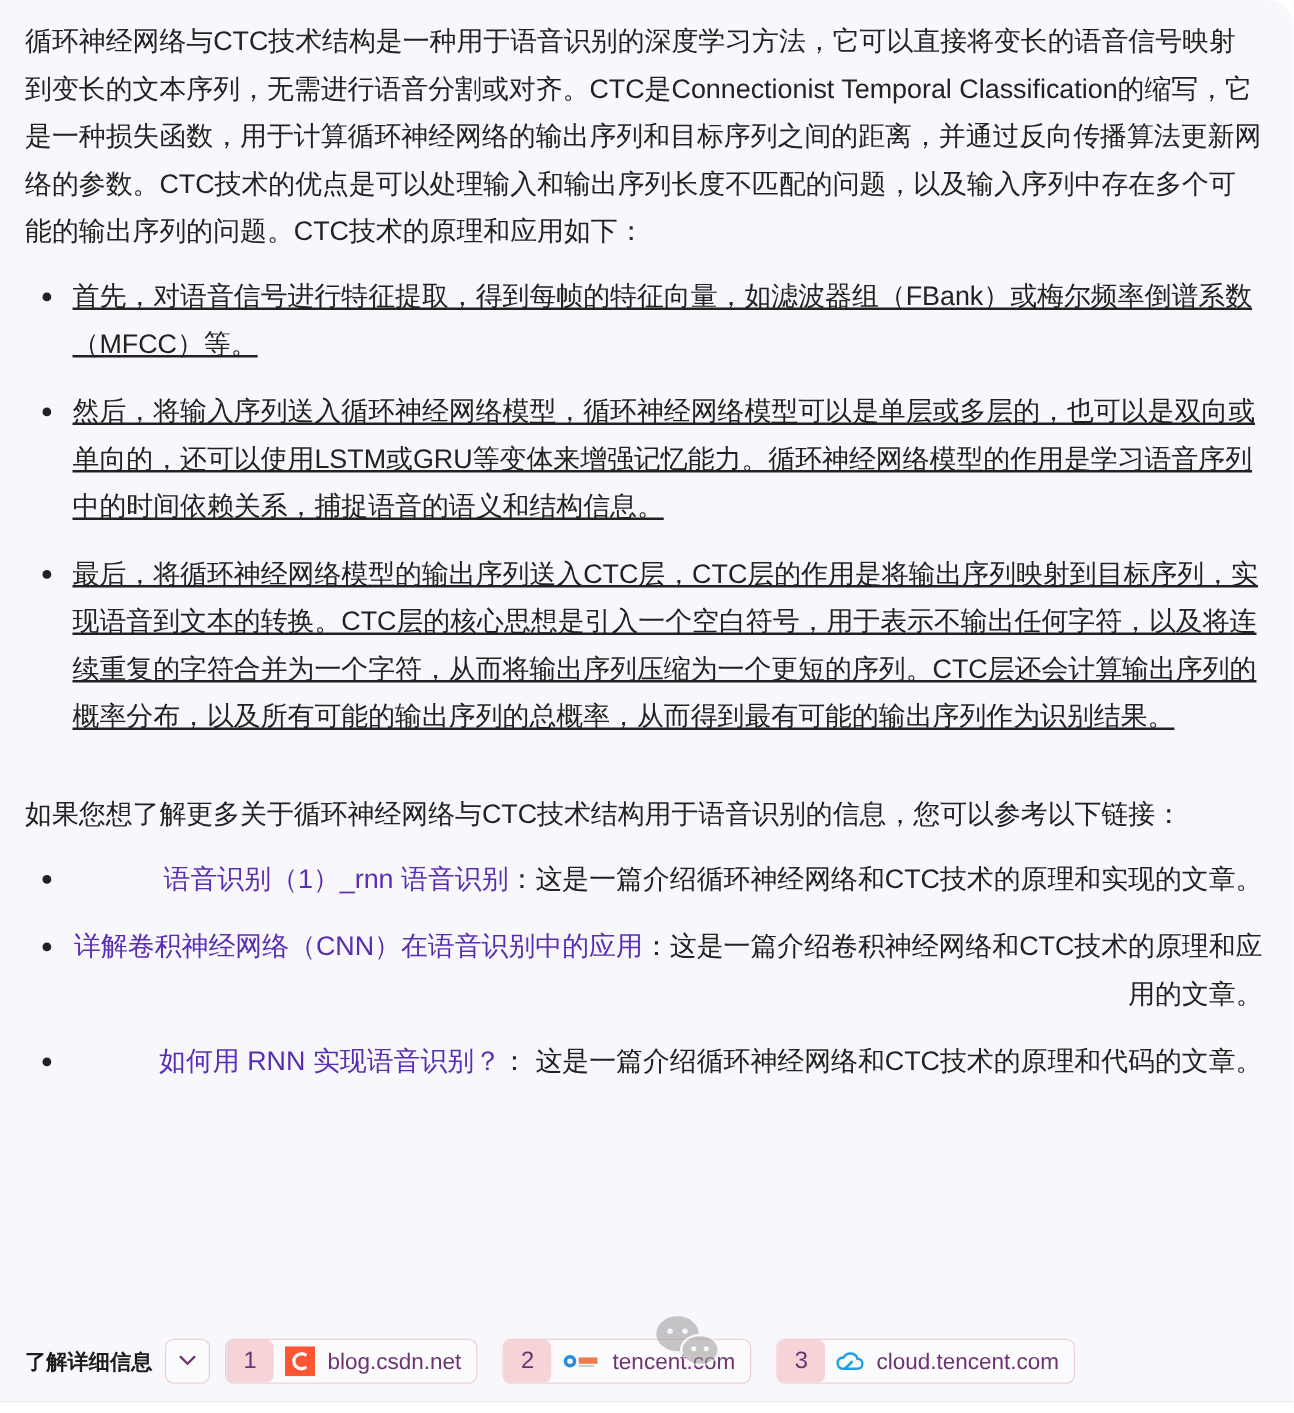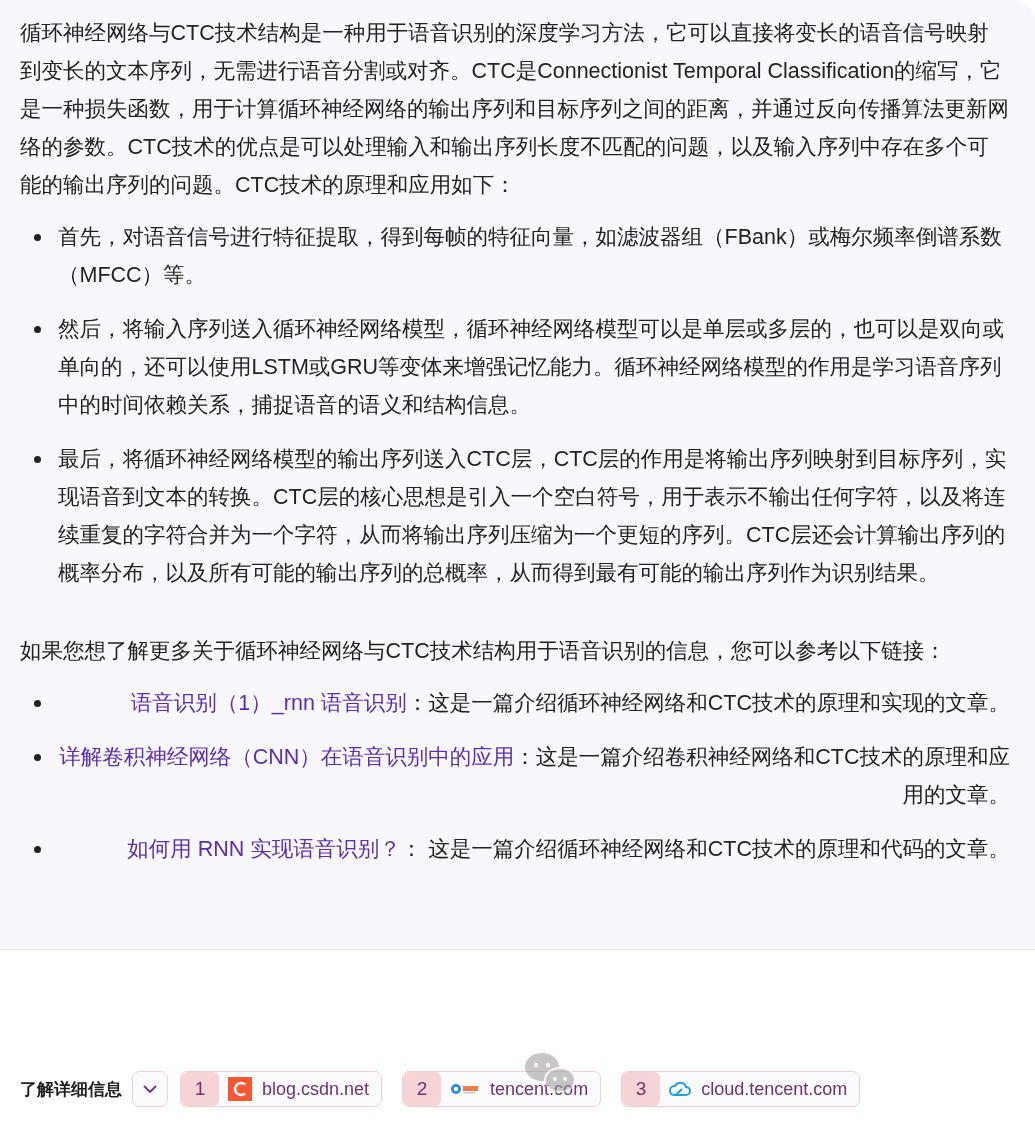--- a/index.html
+++ b/index.html
@@ -3,42 +3,42 @@
 <meta charset="utf-8">
 <style>
   html, body { margin: 0; padding: 0; }
   body {
     width: 1035px; height: 1130px; overflow: hidden;
     background: #ffffff;
     font-family: "Liberation Sans", "DejaVu Sans", sans-serif;
   }
   .card {
     position: absolute; left: 0; top: 0;
-    width: 1035px; height: 950px;
+    width: 1035px; height: 1122px;
     background: #f8f7fb;
     border-top-right-radius: 22px;
     border-bottom: 1px solid #e2e0e6;
     box-sizing: border-box;
   }
   .content {
     position: absolute; left: 20px; top: 14px; width: 990px;
     color: #222222;
     font-size: 21.5px;
     line-height: 38px;
   }
   p { margin: 0; }
   ul { margin: 0; padding: 0; list-style: none; }
   ul li { position: relative; padding-left: 38px; }
   ul li::before {
     content: ""; position: absolute; left: 14px; top: 16px;
     width: 7px; height: 7px; border-radius: 50%; background: #222;
   }
   .para1 { margin-bottom: 14px; }
   .list1 li { margin-bottom: 16px; }
-  .list1 { margin-bottom: 20px; }
+  .list1 { margin-bottom: 20px; text-decoration: underline; }
   .para2 { margin-bottom: 14px; margin-top: 40px; }
   .list2 li { margin-bottom: 16px; text-align: right; }
   a.link { color: #5a2eb2; text-decoration: none; }
 
   .footer {
     position: absolute; left: 20px; top: 1070px; height: 38px;
     display: flex; align-items: center;
   }
   .footer-label {
     font-weight: bold; font-size: 17px; color: #1d1d1d; margin-right: 10px;

